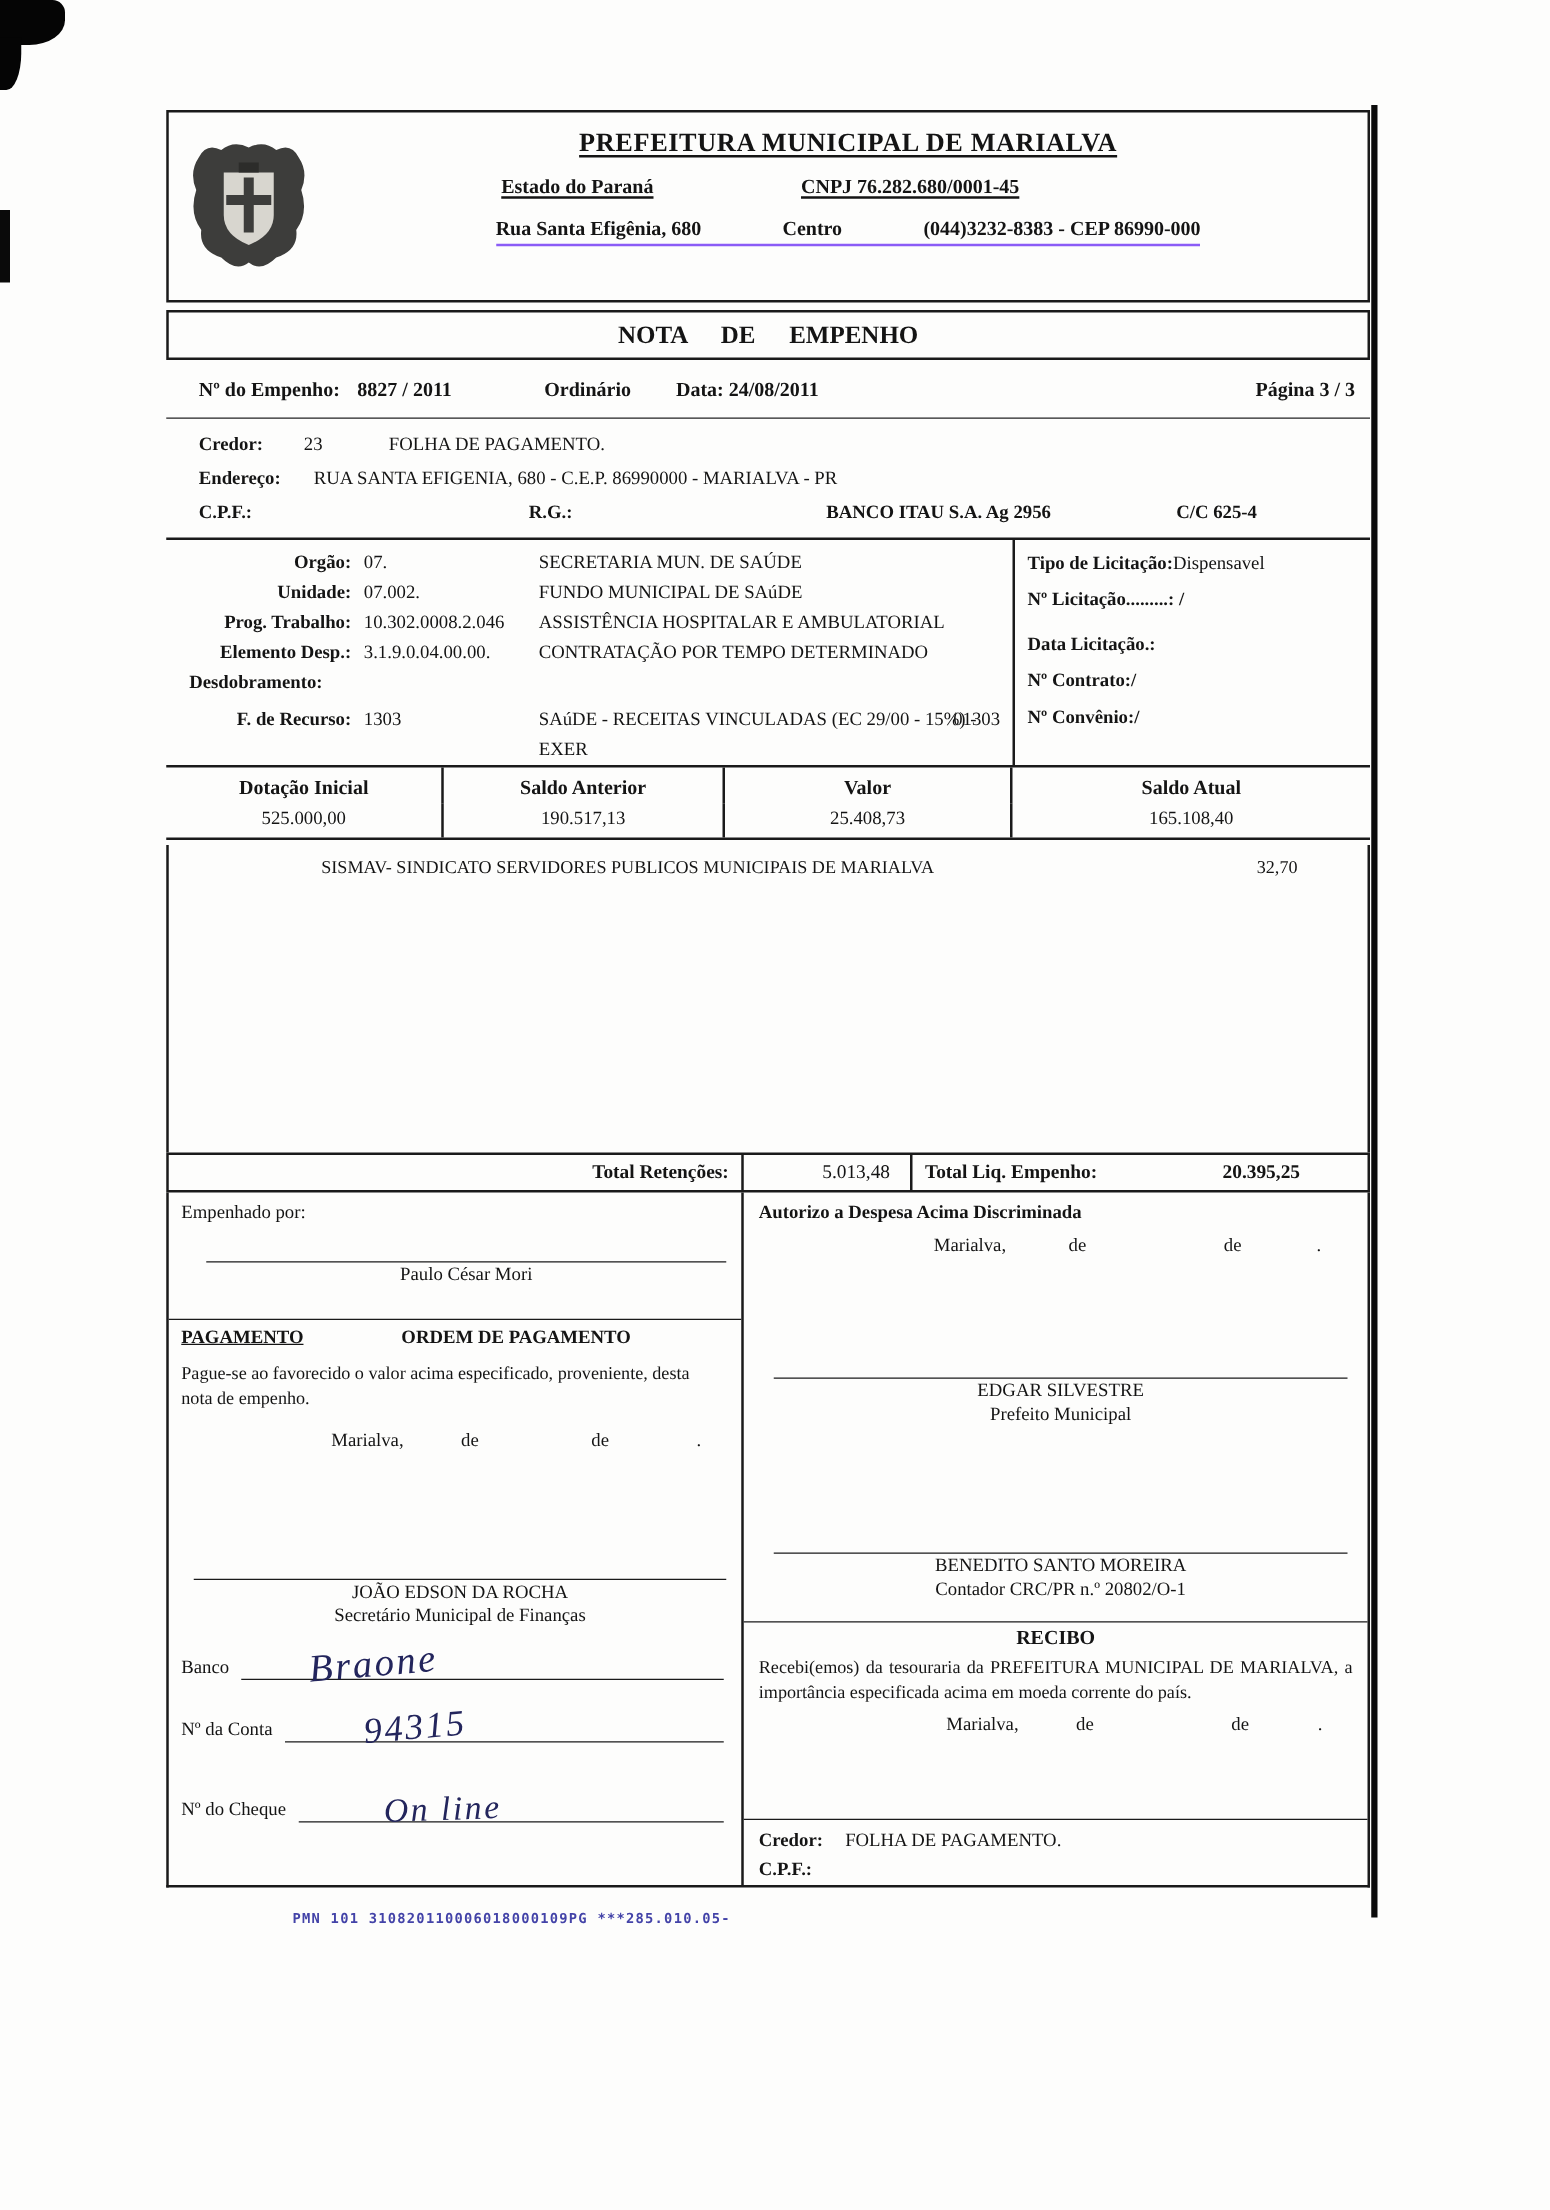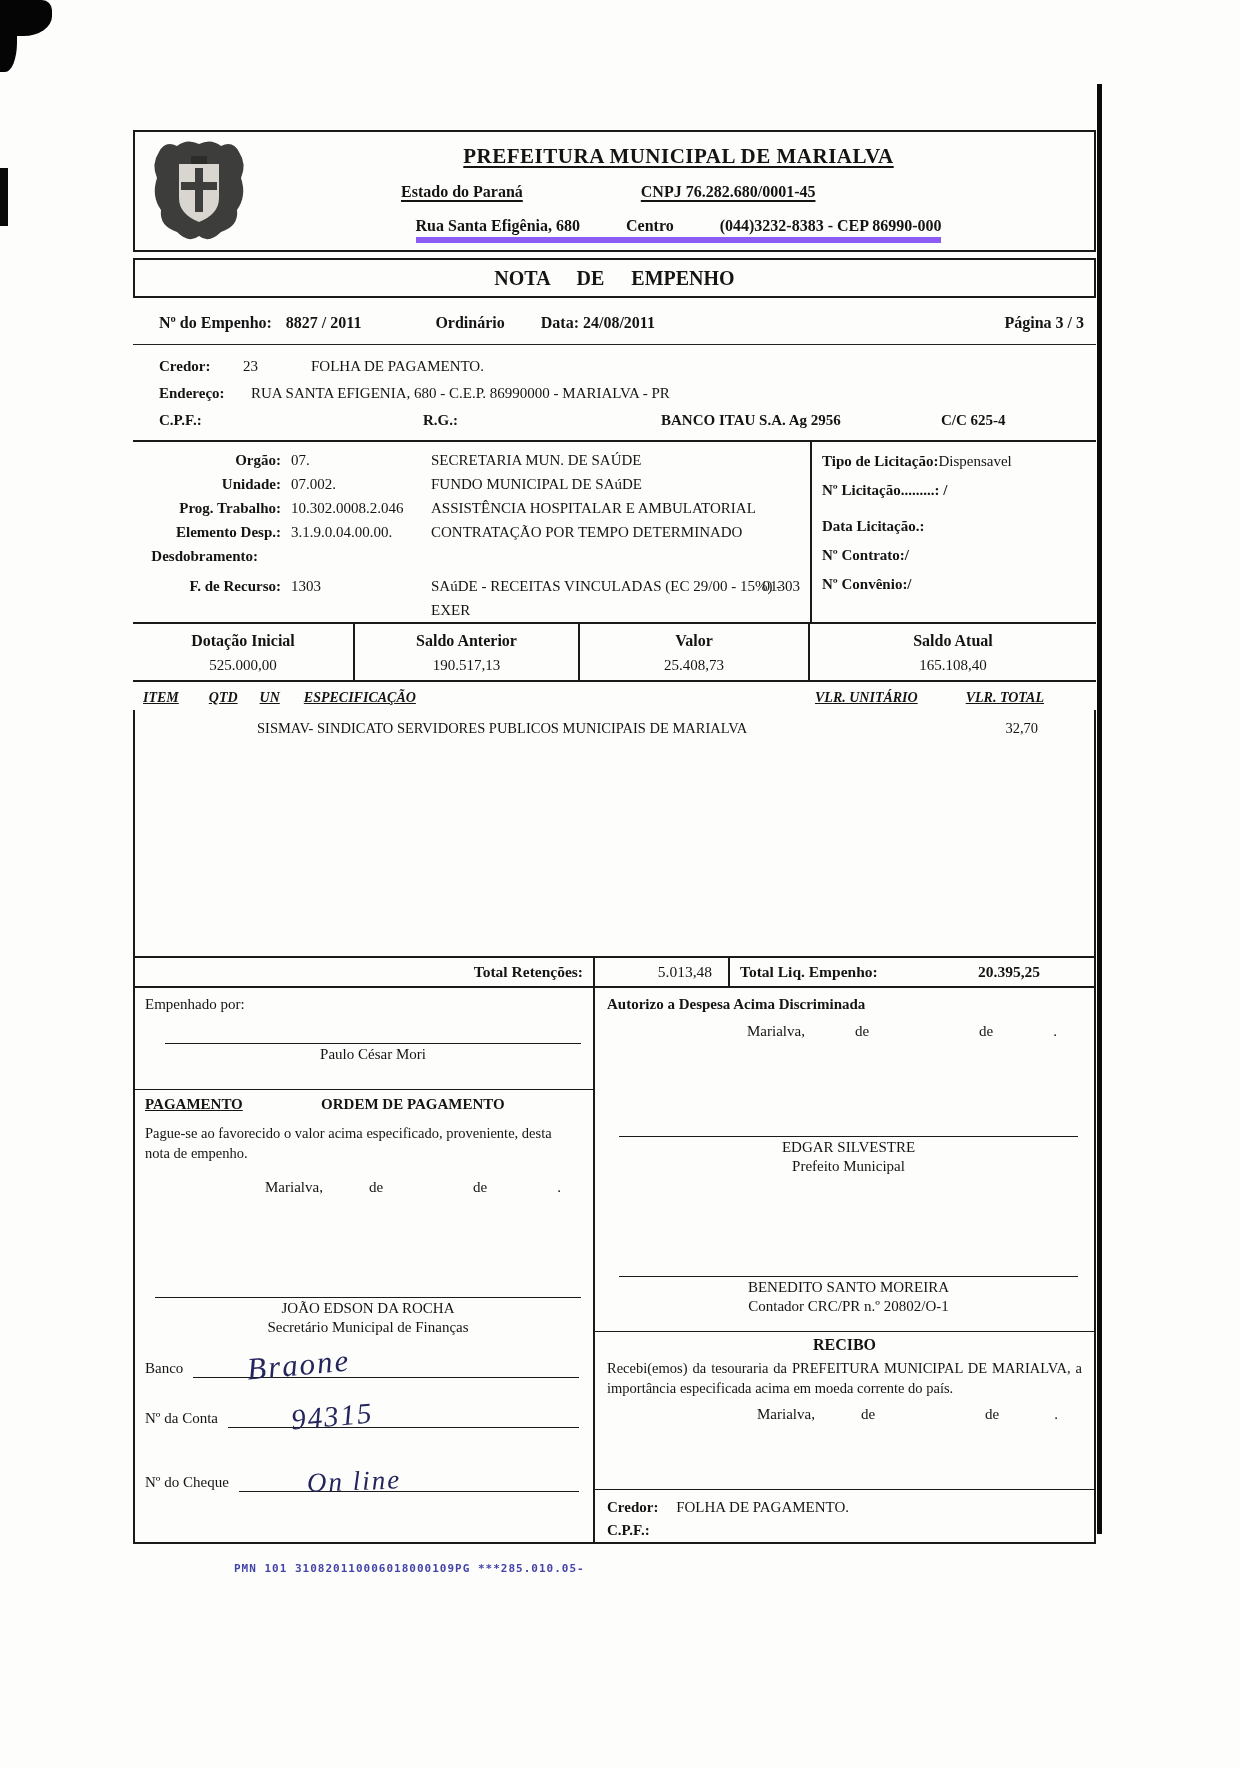--- a/index.html
+++ b/index.html
@@ -13,27 +13,27 @@
   .edge-right { position:absolute; left:1097px; top:84px; width:5px; height:1450px; background:#0b0b0b; }
 
   .doc { position:absolute; left:133px; top:88px; width:963px; }
 
   .u { text-decoration:underline; text-decoration-thickness:2px; text-underline-offset:3px; }
   .b { font-weight:bold; }
   .hr-thin  { border:none; border-top:1.5px solid #222; }
   .hr-thick { border:none; border-top:2.5px solid #1a1a1a; }
 
   
-  .header-box { border:2px solid #1a1a1a; height:122px; display:flex;margin-top:42px; }
+  .header-box { border:2px solid #1a1a1a; height:154px; display:flex; }
   .logo-wrap { width:128px; display:flex; align-items:center; justify-content:center; }
   .header-text { flex:1; padding-top:12px; }
   .h-title { text-align:center; font-size:21px; font-weight:bold; letter-spacing:.5px; }
   .h-line2 { display:flex; padding-left:138px; gap:118px; margin-top:14px; font-size:16px; font-weight:bold; }
   .h-line3 { display:flex; justify-content:center; margin-top:16px; }
-  .h-line3-inner { display:flex; gap:46px; font-size:16px; font-weight:bold; border-bottom:6px solid #8b5cf6; padding-bottom:2px; }
+  .h-line3-inner { display:flex; gap:65px; font-size:16px; font-weight:bold; border-bottom:2px solid #8b5cf6; padding-bottom:2px; }
 
   .nota-box { border:2px solid #1a1a1a; margin-top:6px; height:40px; text-align:center; line-height:36px; font-size:20px; font-weight:bold; word-spacing:22px; }
 
   
   .emp-row { display:flex; margin-top:16px; font-size:16px; font-weight:bold; align-items:baseline; }
   .emp-row .lab { margin-left:26px; }
   .emp-row .num { margin-left:14px; }
   .emp-row .tip { margin-left:74px; }
   .emp-row .dat { margin-left:36px; }
   .emp-row .pag { margin-left:auto; margin-right:12px; }
@@ -240,29 +240,20 @@
     <div class="sal-h">Dotação Inicial</div>
     <div class="sal-h">Saldo Anterior</div>
     <div class="sal-h">Valor</div>
     <div class="sal-h">Saldo Atual</div>
     <div class="sal-v">525.000,00</div>
     <div class="sal-v">190.517,13</div>
     <div class="sal-v">25.408,73</div>
     <div class="sal-v">165.108,40</div>
   </div>
 
-  <div class="item-head">
-    <span class="ih-item">ITEM</span>
-    <span class="ih-qtd">QTD</span>
-    <span class="ih-un">UN</span>
-    <span class="ih-esp">ESPECIFICAÇÃO</span>
-    <span class="ih-sp"></span>
-    <span class="ih-unit">VLR. UNITÁRIO</span>
-    <span class="ih-tot">VLR. TOTAL</span>
-  </div>
 
   <div class="item-box">
     <div class="item-row">
       <span>SISMAV- SINDICATO SERVIDORES PUBLICOS MUNICIPAIS DE MARIALVA</span>
       <span>32,70</span>
     </div>
   </div>
 
   <div class="totals">
     <div class="tt1">Total Retenções:</div>

